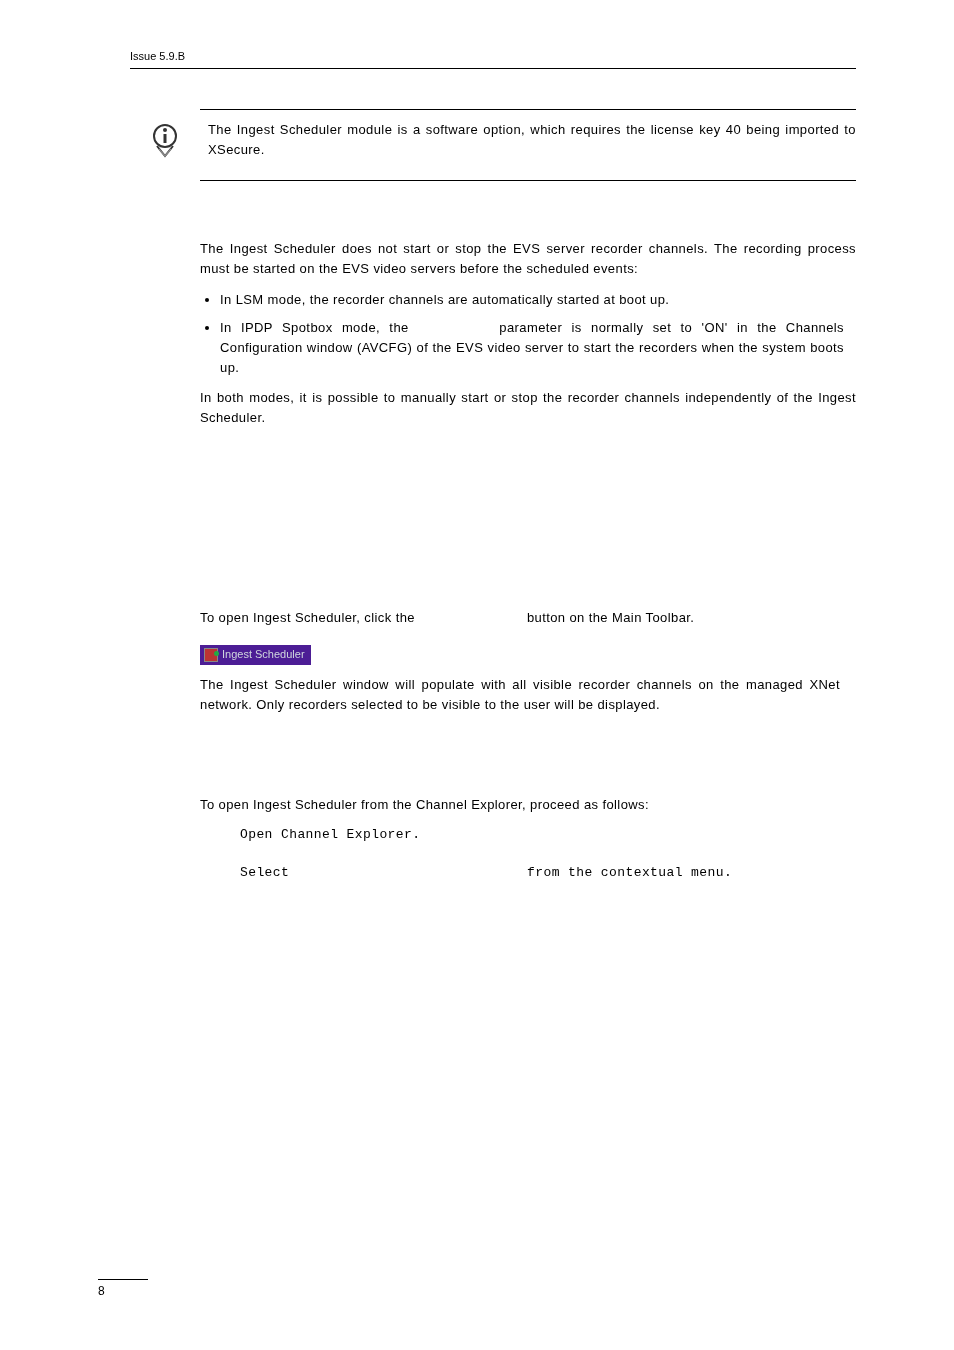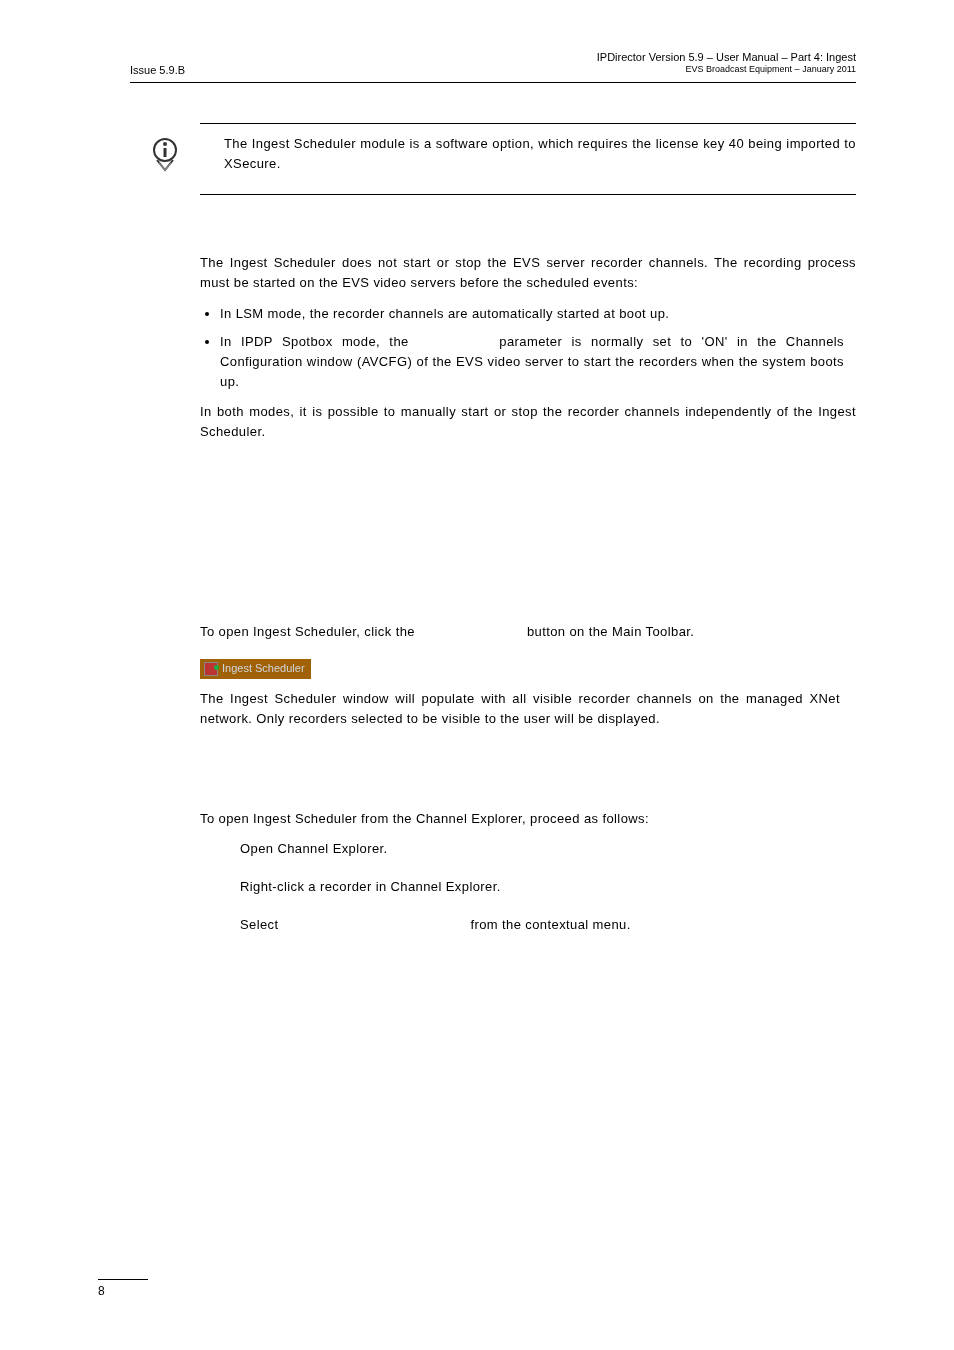--- a/index.html
+++ b/index.html
@@ -46,21 +46,21 @@
   .content {
     padding-left: 70px;
     padding-right: 0;
   }
   .note-box {
     margin-top: 40px;
     border-top: 1px solid #000;
     border-bottom: 1px solid #000;
     padding: 10px 0 14px 0;
     display: flex;
-    gap: 34px;
+    gap: 18px;
   }
   .note-icon {
     width: 50px;
     flex-shrink: 0;
     display: flex;
     align-items: flex-start;
     justify-content: center;
     padding-top: 2px;
     margin-left: -60px;
   }
@@ -98,21 +98,21 @@
   }
   .step-para {
     font-size: 13px;
     line-height: 1.55;
     letter-spacing: 0.4px;
     margin: 0 16px 10px 0;
     text-align: justify;
   }
   .btn-img {
     display: inline-block;
-    background: #a16207;
+    background: #4c1d95;
     color: #d0d6de;
     font-size: 11px;
     padding: 3px 6px 3px 4px;
     margin: 6px 0 10px 0;
     vertical-align: middle;
   }
   .btn-img .icon-square {
     display: inline-block;
     width: 12px;
     height: 12px;
@@ -128,20 +128,21 @@
     width:5px;height:5px;
     background:#2a4;
     top:2px;right:-2px;
     border-radius:50%;
   }
   .steps {
     margin-left: 40px;
     font-size: 13px;
     line-height: 1.55;
     letter-spacing: 0.4px;
+    font-family: Liberation Mono, monospace;
   }
   .steps p {
     margin: 0 0 18px 0;
   }
   .page-number {
     position: absolute;
     bottom: 52px;
     left: 98px;
     font-size: 12px;
     padding-top:2px;
@@ -155,24 +156,20 @@
   }
   .note-svg { width: 32px; height: 40px; }
 </style>
 </head>
 <body>
 
 <div class="page">
 
   <div class="header">
     <div class="header-left">Issue 5.9.B</div>
-    <div class="header-right">
-      <div class="header-title">IPDirector Version 5.9 – User Manual – Part 4: Ingest</div>
-      <div class="header-sub">EVS Broadcast Equipment – January 2011</div>
-    </div>
   </div>
   <div class="header-rule"></div>
 
   <div class="content">
 
     <div class="note-box">
       <div class="note-icon">
         <svg class="note-svg" viewBox="0 0 32 40">
           <ellipse cx="16" cy="14" rx="11" ry="11" fill="none" stroke="#333" stroke-width="2"></ellipse>
           <circle cx="16" cy="8" r="2" fill="#333"></circle>
@@ -200,21 +197,20 @@
       <div>
         <span class="btn-img"><span class="icon-square"></span><span>Ingest Scheduler</span></span>
       </div>
       <p class="step-para">The Ingest Scheduler window will populate with all visible recorder channels on the managed XNet network. Only recorders selected to be visible to the user will be displayed.</p>
     </div>
 
     <div class="section" style="margin-top:80px;">
       <p class="step-para">To open Ingest Scheduler from the Channel Explorer, proceed as follows:</p>
       <div class="steps">
         <p>Open Channel Explorer.</p>
-        <p>Right-click a recorder in Channel Explorer.</p>
         <p><span>Select </span><span style="visibility:hidden">Record Scheduler &gt; Schedule</span><span> from the contextual menu.</span></p>
       </div>
     </div>
 
   </div>
 
   <div class="page-number-rule"></div>
   <div class="page-number">8</div>
 
 </div>

